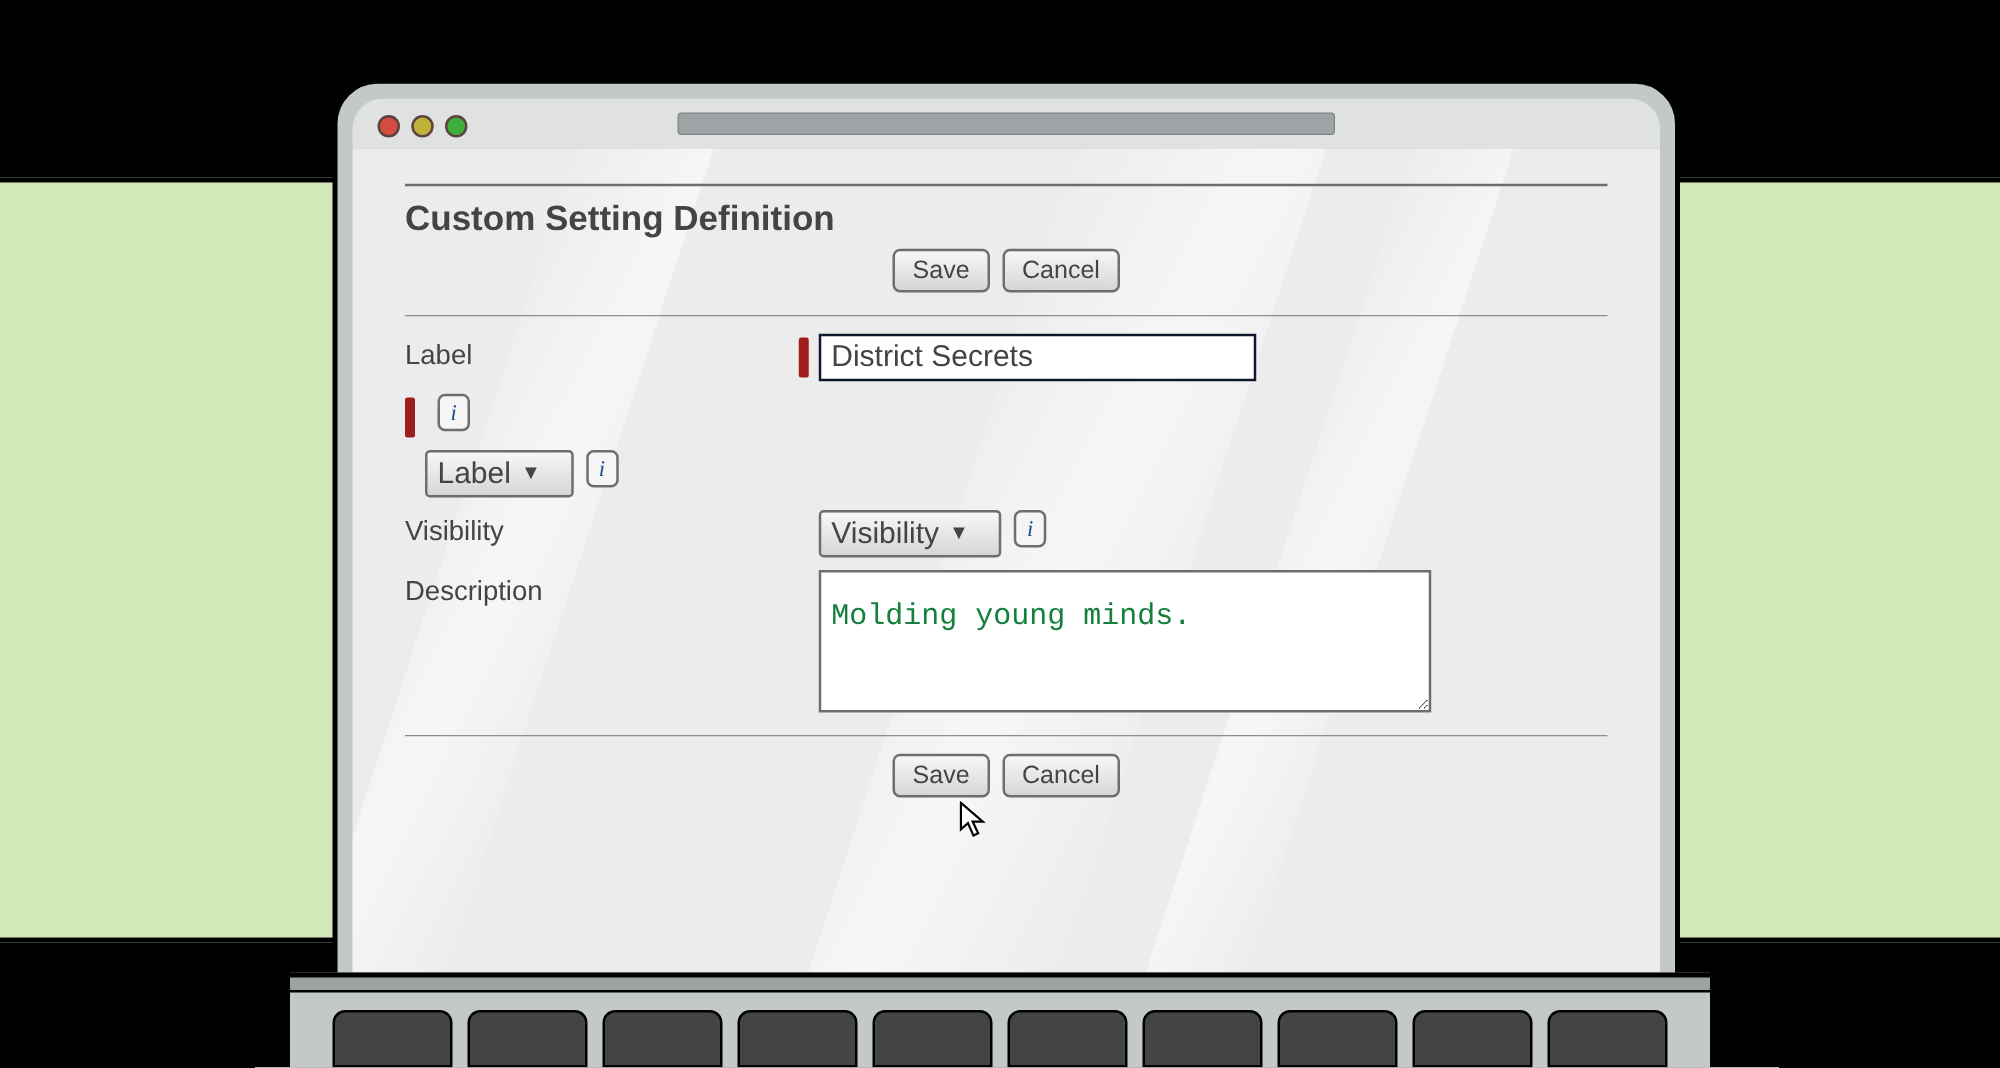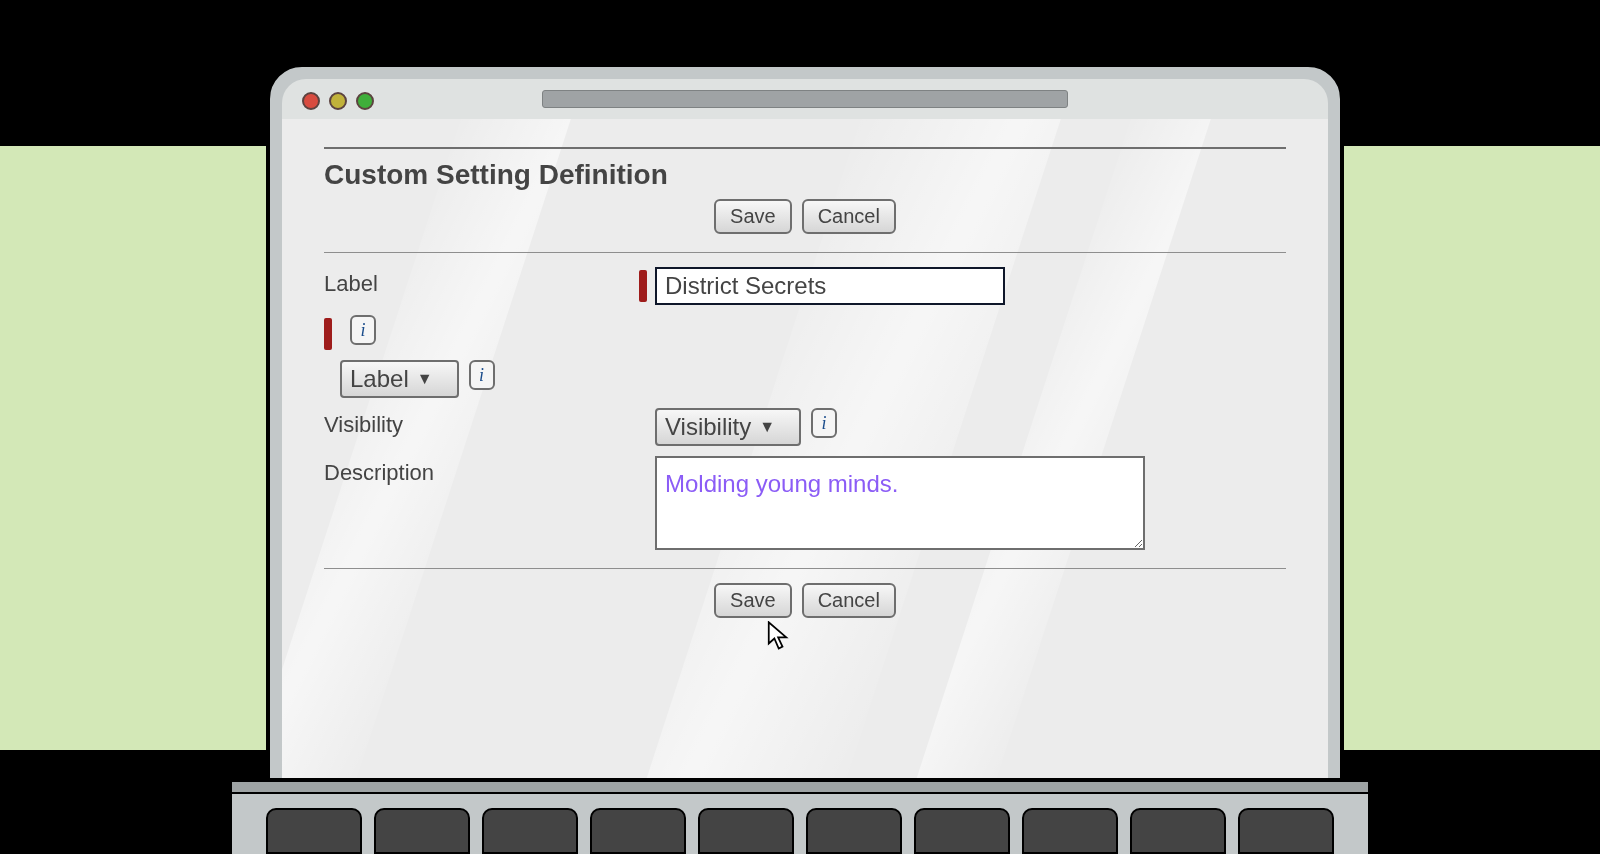--- a/index.html
+++ b/index.html
@@ -26,21 +26,21 @@
   .btnrow{display:flex;justify-content:center;gap:10px;margin:8px 0 4px 0;}
   .btn{font-size:20px;color:#444;padding:4px 14px;border:2px solid #6e6e6e;border-radius:6px;background:linear-gradient(#f7f7f7,#d6d6d6);cursor:pointer;}
   .formrow{display:flex;align-items:flex-start;margin:10px 0;}
   .flabel{width:290px;font-size:22px;color:#444;padding-right:25px;padding-top:4px;}
   .req{width:8px;height:32px;background:#9e1c1b;border-radius:2px;margin-right:8px;margin-top:3px;}
   .req.none{background:transparent;}
   .tin{font-size:24px;color:#444;border:2px solid #0f172a;padding:3px 8px;background:#fff;width:330px;font-family:inherit;}
   .sel{font-size:24px;color:#444;border:2px solid #6e6e6e;border-radius:4px;background:linear-gradient(#f7f7f7,#d6d6d6);padding:3px 24px 3px 8px;position:relative;display:inline-flex;align-items:center;cursor:pointer;}
   .sel .tri{margin-left:8px;font-size:16px;color:#444;}
   .info{display:inline-flex;align-items:center;justify-content:center;width:22px;height:26px;border:2px solid #6e6e6e;border-radius:6px;background:#f5f5f5;font-family:Georgia,serif;font-style:italic;font-size:18px;color:#1a4c8b;margin-left:10px;cursor:pointer;}
-  textarea.desc{font-size:24px;color:#8b5cf6;border:2px solid #6e6e6e;background:#fff;width:470px;height:66px;padding:12px 8px;font-family:Liberation Sans, sans-serif;resize:both;}
+  textarea.desc{font-size:24px;color:#15803d;border:2px solid #6e6e6e;background:#fff;width:470px;height:66px;padding:22px 8px;font-family:Liberation Mono, monospace;resize:both;}
   .base{position:absolute;left:232px;right:232px;bottom:0;}
   .hinge{height:10px;background:#9ea3a4;border-top:4px solid #000;}
   .deck{height:60px;background:#c3c8c9;border-top:2px solid #000;}
   .keys{display:flex;justify-content:center;gap:12px;padding-top:14px;}
   .key{width:92px;height:42px;background:#444;border-radius:10px 10px 0 0;border:2px solid #000;}
   .cursor{position:absolute;width:26px;height:30px;pointer-events:none;}
 </style>
 </head>
 <body>
 

